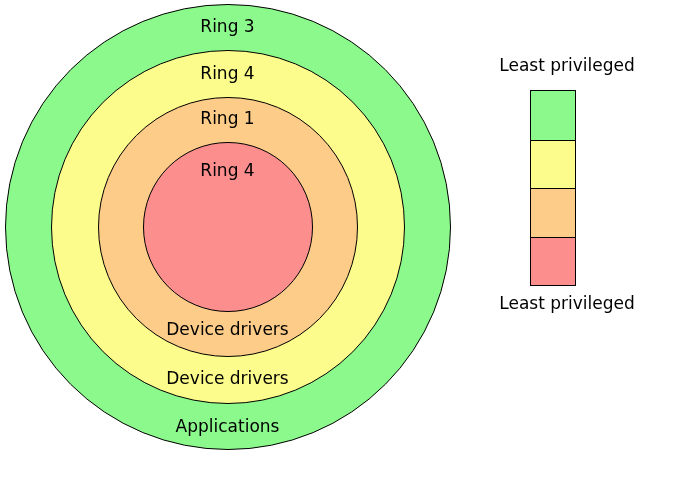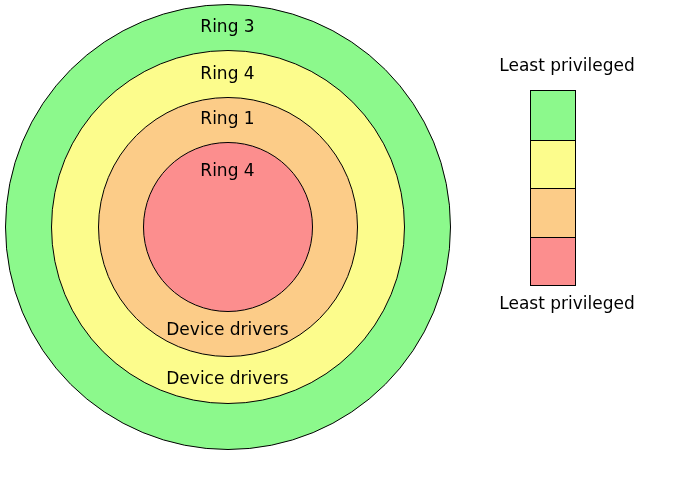--- a/index.html
+++ b/index.html
@@ -103,20 +103,21 @@
     <div class="ring" style="width: 354px; height: 354px; left: 50.5px; top: 49.5px; background: rgb(252, 252, 140);"></div>
     <div class="ring" style="width: 260px; height: 260px; left: 97.5px; top: 96.5px; background: rgb(252, 204, 136);"></div>
     <div class="ring" style="width: 170px; height: 170px; left: 142.5px; top: 141.5px; background: rgb(252, 142, 142);"></div>
 
     <div class="ring-label" style="top: 17px;">Ring 3</div>
     <div class="ring-label" style="top: 64px;">Ring 4</div>
     <div class="ring-label" style="top: 109px;">Ring 1</div>
     <div class="ring-label" style="top: 161px;">Ring 4</div>
     <div class="ring-label" style="top: 320px;">Device drivers</div>
     <div class="ring-label" style="top: 369px;">Device drivers</div>
+    <div class="ring-label" style="top: 417px;">Applications</div>
   </div>
 
   <div class="legend-group">
     <div class="legend-caption" style="top:56px;">Least privileged</div>
 
     <div class="legend-bar">
       <div class="legend-swatch" style="background: rgb(140, 249, 140);"></div>
       <div class="legend-swatch" style="background: rgb(252, 252, 140);"></div>
       <div class="legend-swatch" style="background: rgb(252, 204, 136);"></div>
       <div class="legend-swatch" style="background: rgb(252, 142, 142);"></div>

